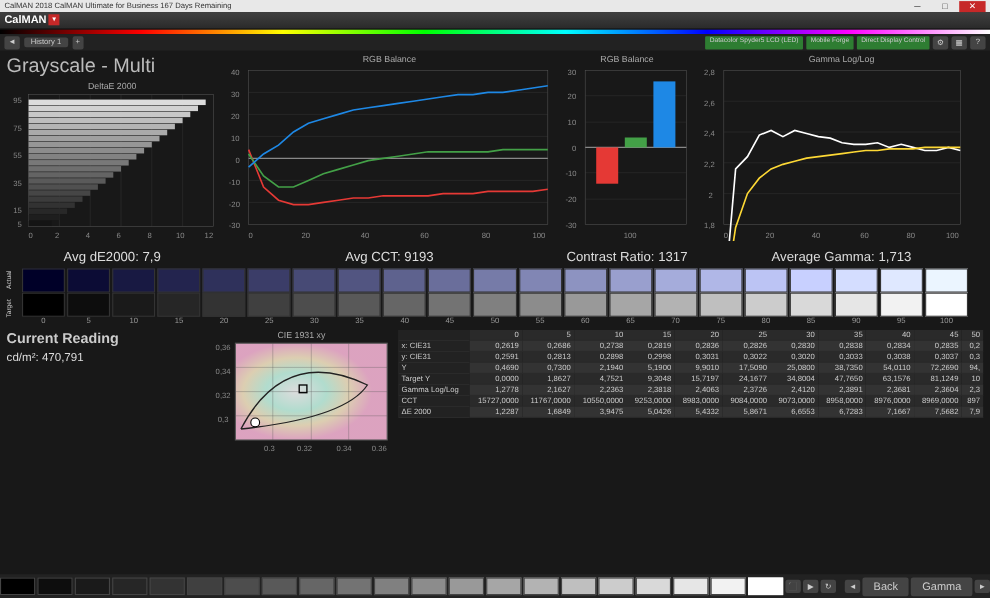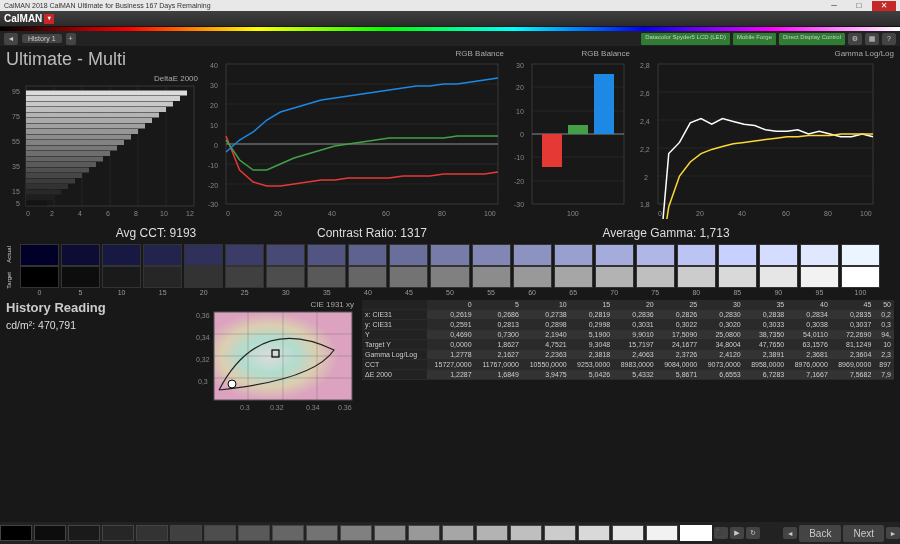--- a/index.html
+++ b/index.html
@@ -18,21 +18,21 @@
 .pill{background:#2e7d32;padding:1px 4px;font-size:6px;border-radius:1px}
 .ico{width:14px;height:12px;background:#444;border-radius:2px;display:flex;align-items:center;justify-content:center;font-size:7px}
 .main{padding:3px 6px}
 .row1{display:flex;gap:6px;height:175px}
 .panel{position:relative}
 .p1{width:192px}
 .p2{width:300px}
 .p3{width:120px}
 .p4{flex:1}
 .title-lg{font-size:18px;color:#bbb;margin-bottom:4px}
-.mini-title{text-align:right;font-size:8px;color:#aaa;height:10px}
+.mini-title{text-align:center;font-size:8px;color:#aaa;height:10px}
 svg{display:block}
 .statrow{display:flex;gap:6px;margin-top:2px;font-size:12px;color:#ddd}
 .stat{text-align:center}
 .s1{width:192px}.s2{width:300px}.s3{width:120px}.s4{flex:1}
 .swatches{display:flex;margin-top:4px;height:52px;gap:2px;padding:0 14px;position:relative}
 .swlab{position:absolute;left:0;top:2px;font-size:6px;writing-mode:vertical-rl;transform:rotate(180deg)}
 .sw{flex:1;display:flex;flex-direction:column}
 .swh{flex:1;border:1px solid #333}
 .swn{text-align:center;font-size:7px;margin-top:1px;color:#999}
 .row2{display:flex;gap:8px;margin-top:4px;height:113px}
@@ -82,21 +82,21 @@
     <div class="pill">Direct Display Control</div>
     <div class="ico">⚙</div>
     <div class="ico">▦</div>
     <div class="ico">?</div>
   </div>
 </div>
 
 <div class="main">
   <div class="row1">
     <div class="panel p1">
-      <div class="title-lg">Ultimate - Multi</div>
+      <div class="title-lg">Grayscale - Multi</div>
       <div class="mini-title">DeltaE 2000</div>
       <svg width="192" height="135">
         <g transform="translate(20,2)">
         <rect x="0" y="0" width="168" height="120" fill="none" stroke="#555" stroke-width="0.5"></rect>
         <g stroke="#444" stroke-width="0.3">
               <line x1="28" y1="0" x2="28" y2="120"></line>
               <line x1="56" y1="0" x2="56" y2="120"></line>
               <line x1="84" y1="0" x2="84" y2="120"></line>
               <line x1="112" y1="0" x2="112" y2="120"></line>
               <line x1="140" y1="0" x2="140" y2="120"></line>
@@ -244,20 +244,21 @@
               <text x="124" y="152">60</text>
               <text x="166" y="152">80</text>
               <text x="202" y="152">100</text>
             </g>
         </g>
       </svg>
     </div>
   </div>
 
   <div class="statrow">
+    <div class="stat s1">Avg dE2000: 7,9</div>
     <div class="stat s2">Avg CCT: 9193</div>
     <div class="stat s3">Contrast Ratio: 1317</div>
     <div class="stat s4">Average Gamma: 1,713</div>
   </div>
 
   <div class="swatches">
     <div class="swlab" style="top:2px">Actual</div>
     <div class="swlab" style="top:28px">Target</div>
   <div class="sw">
         <div class="swh" style="background:rgb(0,0,40)"></div>
@@ -361,21 +362,21 @@
       </div>
       <div class="sw">
         <div class="swh" style="background:rgb(235,245,255)"></div>
         <div class="swh" style="background:rgb(255,255,255)"></div>
         <div class="swn">100</div>
       </div>
     </div>
 
   <div class="row2">
     <div class="reading">
-      <h3>History Reading</h3>
+      <h3>Current Reading</h3>
       <div>cd/m²: 470,791</div>
     </div>
     <div class="cie">
       <div class="mini-title">CIE 1931 xy</div>
       <svg width="160" height="100">
         <defs>
             <radialGradient id="cg" cx="40%" cy="50%">
               <stop offset="0%" stop-color="#fff"></stop>
               <stop offset="40%" stop-color="#cfe"></stop>
               <stop offset="70%" stop-color="#fec"></stop>
@@ -555,15 +556,15 @@
       <div class="fsw" style="background: rgb(230, 230, 230);"></div>
       <div class="fsw" style="background: rgb(242, 242, 242);"></div>
       <div class="fsw sel" style="background: rgb(255, 255, 255);"></div>
     </div>
   <div class="ico">⬛</div>
   <div class="ico">▶</div>
   <div class="ico">↻</div>
   <div style="flex:1"></div>
   <div class="ico">◄</div>
   <div class="fbtn">Back</div>
-  <div class="fbtn">Next</div>
+  <div class="fbtn">Gamma</div>
   <div class="ico">►</div>
 </div>
 
 </body></html>

